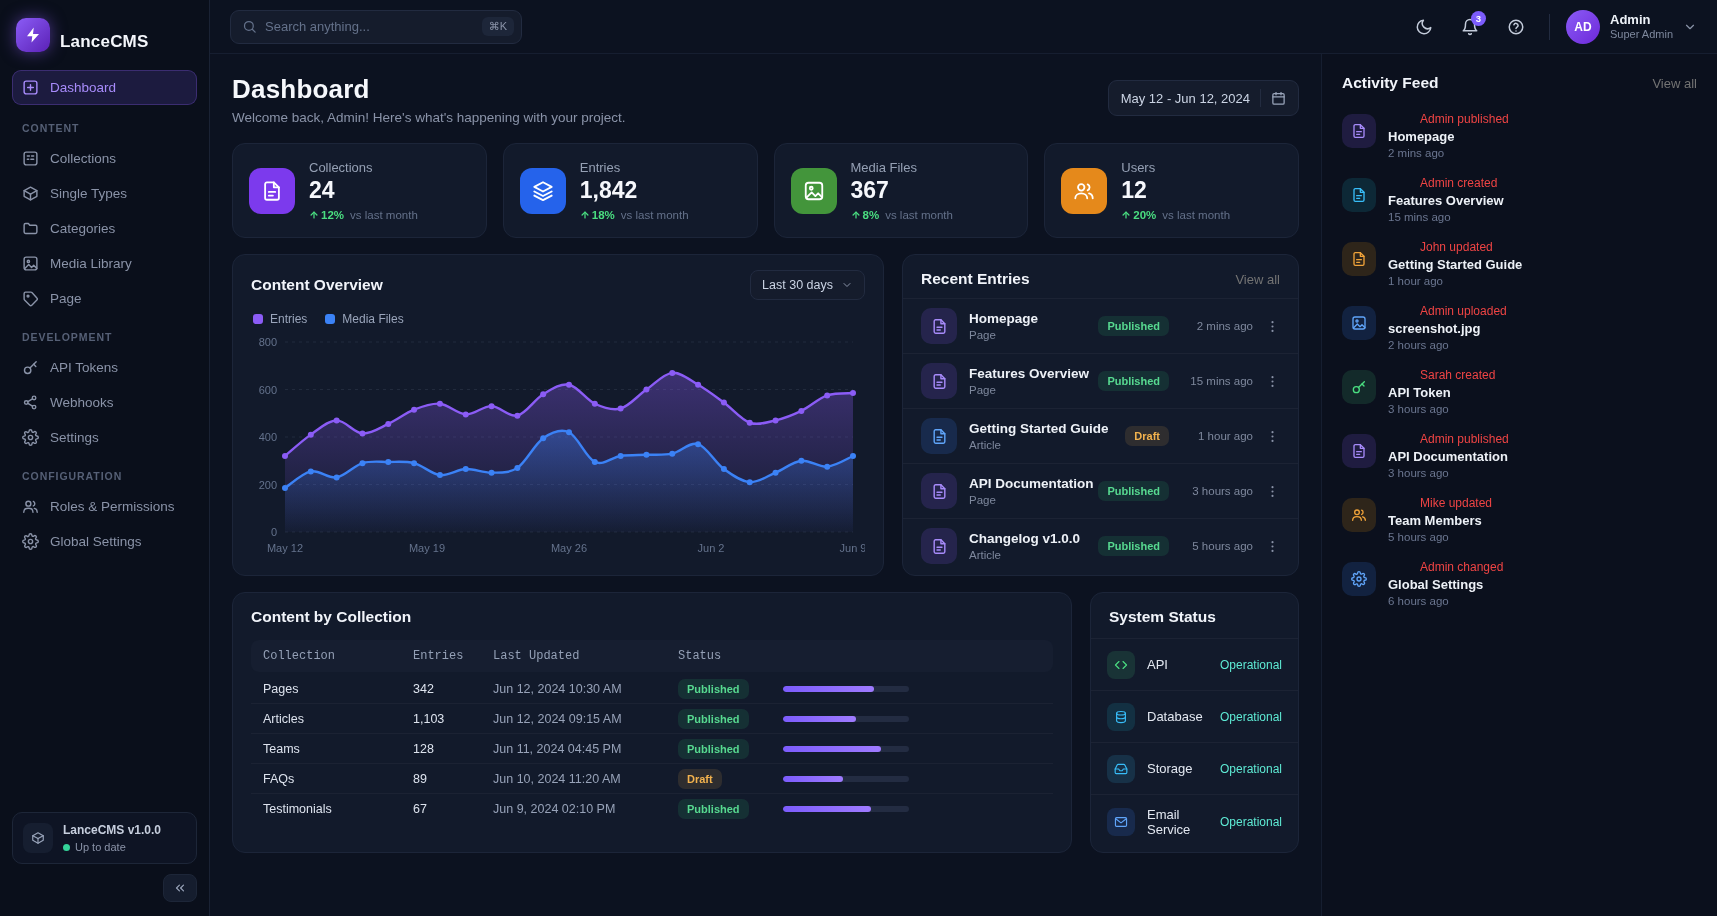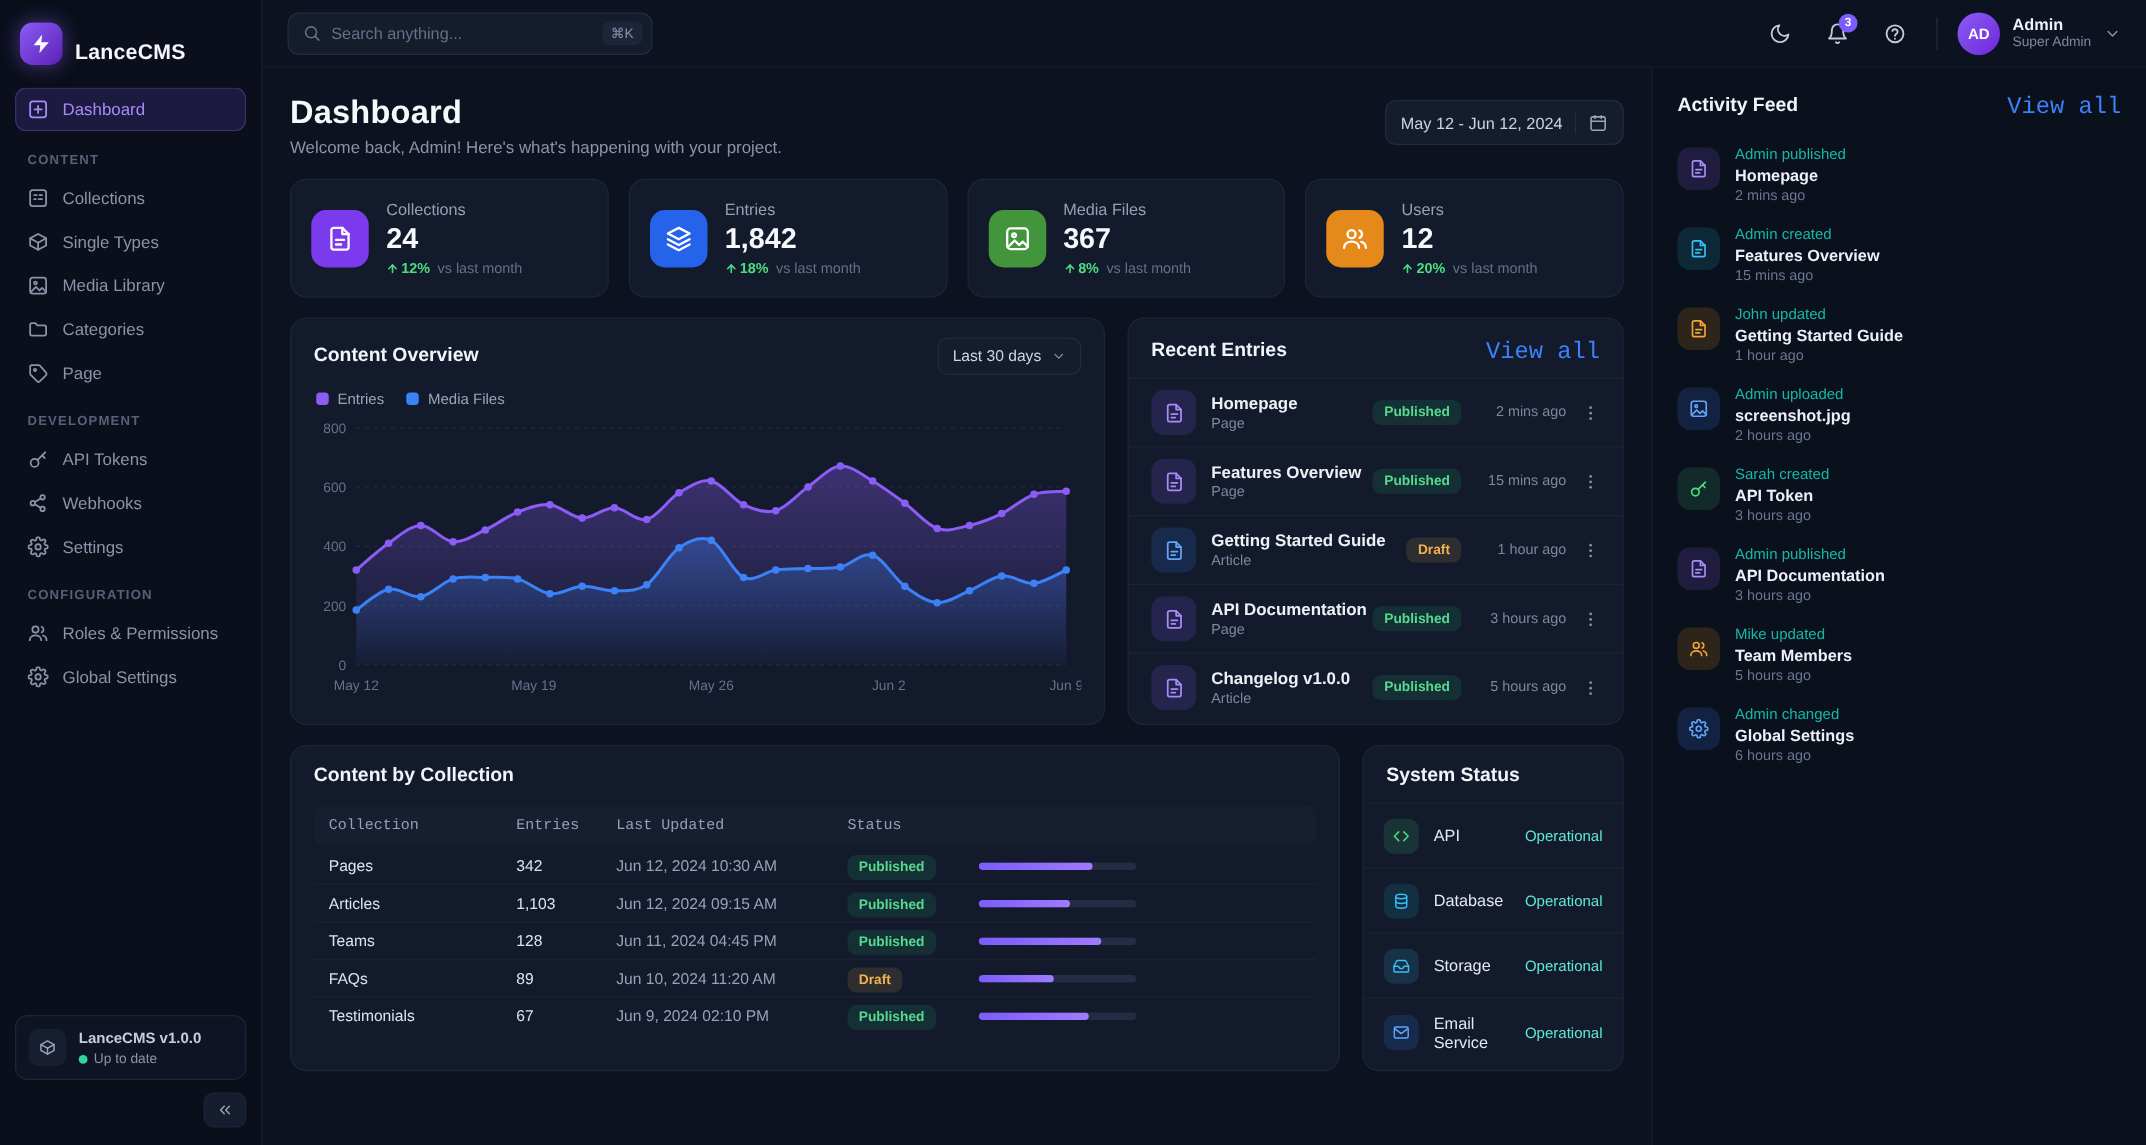--- a/index.html
+++ b/index.html
@@ -97,21 +97,21 @@
   .stat-value { font-size:23px; font-weight:bold; color:#f6f8fc; margin:2px 0 5px; }
   .stat-delta { font-size:11.5px; color:#64718a; display:flex; gap:6px; align-items:center;justify-content:space-between; }
   .delta-up { color:#4ade80; display:inline-flex; align-items:center; gap:2px; font-weight:bold; }
 
   
   .row2 { display:flex; gap:18px; margin-bottom:16px; }
   .chart-card { width:652px; min-width:652px; padding-bottom:8px; }
   .entries-card { flex:1; min-width:0; padding-bottom:2px; }
   .card-head { display:flex; justify-content:space-between; align-items:center; padding:15px 18px 10px; }
   .card-title { font-size:15.5px; font-weight:bold; color:#f1f4fa; }
-  .link { font-size:19px; color:#3b82f6; cursor:pointer;font-family:Liberation Mono, monospace; }
+  .link { font-size:13px; color:#737373; cursor:pointer; }
   .select-chip { display:flex; align-items:center; gap:8px; background:#151c2c; border:1px solid #222b40;
     border-radius:8px; padding:7px 11px; font-size:12.5px; color:#cbd4e4; cursor:pointer; }
   .select-chip .icon svg { width:12px; height:12px; color:#8a93a8; }
   .legend { display:flex; gap:18px; padding:2px 20px 4px; font-size:12px; color:#9aa5bb; }
   .legend-item { display:flex; align-items:center; gap:7px; }
   .legend-swatch { width:10px; height:10px; border-radius:3px; display:inline-block; }
   .sw0 { background:#8b5cf6; } .sw1 { background:#3b82f6; }
   .chart-svg { width:616px; height:230px; margin:0 16px; }
 
   
@@ -159,21 +159,21 @@
   .tile-orange { background:rgba(245,158,11,.15);  color:#f0a33a; }
   .tile-green  { background:rgba(74,222,128,.13);  color:#4ade80; }
 
   
   .feed-head { display:flex; justify-content:space-between; align-items:center; margin-bottom:20px; }
   .feed-title { font-size:15.5px; font-weight:bold; color:#f1f4fa; }
   .feed-item { display:flex; gap:12px; margin-bottom:17px; }
   .feed-tile { width:34px; height:34px; border-radius:10px; display:flex; align-items:center;
     justify-content:center; flex:none; margin-top:2px; }
   .feed-tile svg { width:16px; height:16px; }
-  .feed-action { font-size:12px; color:#14b8a6; }
+  .feed-action { font-size:12px; color:#ef4444;margin-left:32px; }
   .feed-target { font-size:13px; font-weight:bold; color:#edf1f7; margin:3px 0; }
   .feed-time { font-size:11.5px; color:#6b7690; }
 </style>
 </head>
 <body>
 
 <aside class="sidebar">
   <div class="logo-row">
     <span class="logo-badge">
         <svg class="glyph" viewBox="0 0 24 24" fill="none" stroke="currentColor" stroke-width="2" stroke-linecap="round" stroke-linejoin="round" width="100%" height="100%">
@@ -213,34 +213,34 @@
               <path d="M21 8l-9-5-9 5v8l9 5 9-5z"></path>
               <polyline points="3 8 12 13 21 8"></polyline>
               <line x1="12" y1="13" x2="12" y2="21"></line>
             </svg>
           </span>
           <span class="nav-label">Single Types</span>
         </div>
         <div class="nav-item">
           <span class="icon" style="width:17px;height:17px;">
             <svg class="glyph" viewBox="0 0 24 24" fill="none" stroke="currentColor" stroke-width="2" stroke-linecap="round" stroke-linejoin="round" width="100%" height="100%">
+              <path d="M3 7a2 2 0 0 1 2-2h4l2 2.5h8a2 2 0 0 1 2 2V17a2 2 0 0 1-2 2H5a2 2 0 0 1-2-2z"></path>
+            </svg>
+          </span>
+          <span class="nav-label">Categories</span>
+        </div>
+        <div class="nav-item">
+          <span class="icon" style="width:17px;height:17px;">
+            <svg class="glyph" viewBox="0 0 24 24" fill="none" stroke="currentColor" stroke-width="2" stroke-linecap="round" stroke-linejoin="round" width="100%" height="100%">
               <rect x="3" y="3" width="18" height="18" rx="3"></rect>
               <circle cx="9" cy="9" r="1.6"></circle>
               <path d="M4 19l5.5-5.5 4 4 3-3L21 19"></path>
             </svg>
           </span>
           <span class="nav-label">Media Library</span>
-        </div>
-        <div class="nav-item">
-          <span class="icon" style="width:17px;height:17px;">
-            <svg class="glyph" viewBox="0 0 24 24" fill="none" stroke="currentColor" stroke-width="2" stroke-linecap="round" stroke-linejoin="round" width="100%" height="100%">
-              <path d="M3 7a2 2 0 0 1 2-2h4l2 2.5h8a2 2 0 0 1 2 2V17a2 2 0 0 1-2 2H5a2 2 0 0 1-2-2z"></path>
-            </svg>
-          </span>
-          <span class="nav-label">Categories</span>
         </div>
         <div class="nav-item">
           <span class="icon" style="width:17px;height:17px;">
             <svg class="glyph" viewBox="0 0 24 24" fill="none" stroke="currentColor" stroke-width="2" stroke-linecap="round" stroke-linejoin="round" width="100%" height="100%">
               <path d="M12.6 3H5a2 2 0 0 0-2 2v7.6a2 2 0 0 0 .6 1.4l7.4 7.4a2 2 0 0 0 2.8 0l7.2-7.2a2 2 0 0 0 0-2.8L14 3.6A2 2 0 0 0 12.6 3z"></path>
               <circle cx="8.5" cy="8.5" r="1.3"></circle>
             </svg>
           </span>
           <span class="nav-label">Page</span>
         </div>

